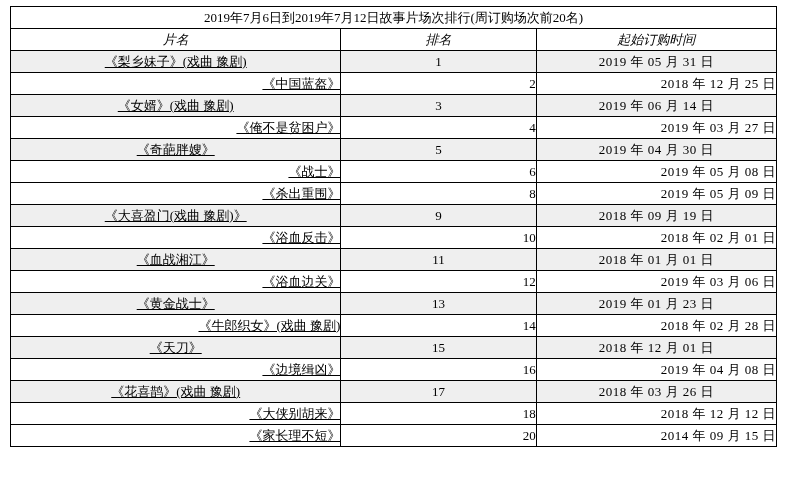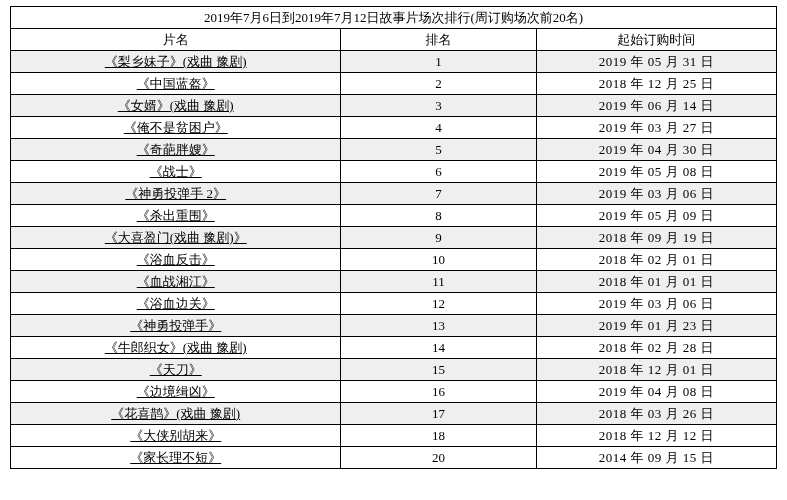--- a/index.html
+++ b/index.html
@@ -42,26 +42,28 @@
     font-size: 14.5px;
     height: 25px;
     line-height: 25px;
     letter-spacing: 0px;
   }
   .head-cell {
     font-weight: bold;
     font-size: 13.5px;
     height: 23px;
     line-height: 23px;
+    font-style: italic;
   }
   tr.shade td {
     background: #efefef;
   }
   tr.plain td {
     background: #ffffff;
+    text-align: right;
   }
   .col-name { width: 330px; }
   .col-rank { width: 195px; }
   .col-date { width: 240px; }
   .name-cell { font-size: 13px; text-decoration: underline; }
   .rank-cell { font-size: 12.5px; }
   .date-cell { font-size: 12.5px; letter-spacing: 0.5px; }
 </style>
 </head>
 <body>
@@ -106,25 +108,20 @@
       <tr class="shade">
         <td class="name-cell">《奇葩胖嫂》</td>
         <td class="rank-cell">5</td>
         <td class="date-cell">2019 年 04 月 30 日</td>
       </tr>
       <tr class="plain">
         <td class="name-cell">《战士》</td>
         <td class="rank-cell">6</td>
         <td class="date-cell">2019 年 05 月 08 日</td>
       </tr>
-      <tr class="shade">
-        <td class="name-cell">《神勇投弹手 2》</td>
-        <td class="rank-cell">7</td>
-        <td class="date-cell">2019 年 03 月 06 日</td>
-      </tr>
       <tr class="plain">
         <td class="name-cell">《杀出重围》</td>
         <td class="rank-cell">8</td>
         <td class="date-cell">2019 年 05 月 09 日</td>
       </tr>
       <tr class="shade">
         <td class="name-cell">《大喜盈门(戏曲 豫剧)》</td>
         <td class="rank-cell">9</td>
         <td class="date-cell">2018 年 09 月 19 日</td>
       </tr>
@@ -137,21 +134,21 @@
         <td class="name-cell">《血战湘江》</td>
         <td class="rank-cell">11</td>
         <td class="date-cell">2018 年 01 月 01 日</td>
       </tr>
       <tr class="plain">
         <td class="name-cell">《浴血边关》</td>
         <td class="rank-cell">12</td>
         <td class="date-cell">2019 年 03 月 06 日</td>
       </tr>
       <tr class="shade">
-        <td class="name-cell">《神勇投弹手》</td>
+        <td class="name-cell">《黄金战士》</td>
         <td class="rank-cell">13</td>
         <td class="date-cell">2019 年 01 月 23 日</td>
       </tr>
       <tr class="plain">
         <td class="name-cell">《牛郎织女》(戏曲 豫剧)</td>
         <td class="rank-cell">14</td>
         <td class="date-cell">2018 年 02 月 28 日</td>
       </tr>
       <tr class="shade">
         <td class="name-cell">《天刀》</td>

